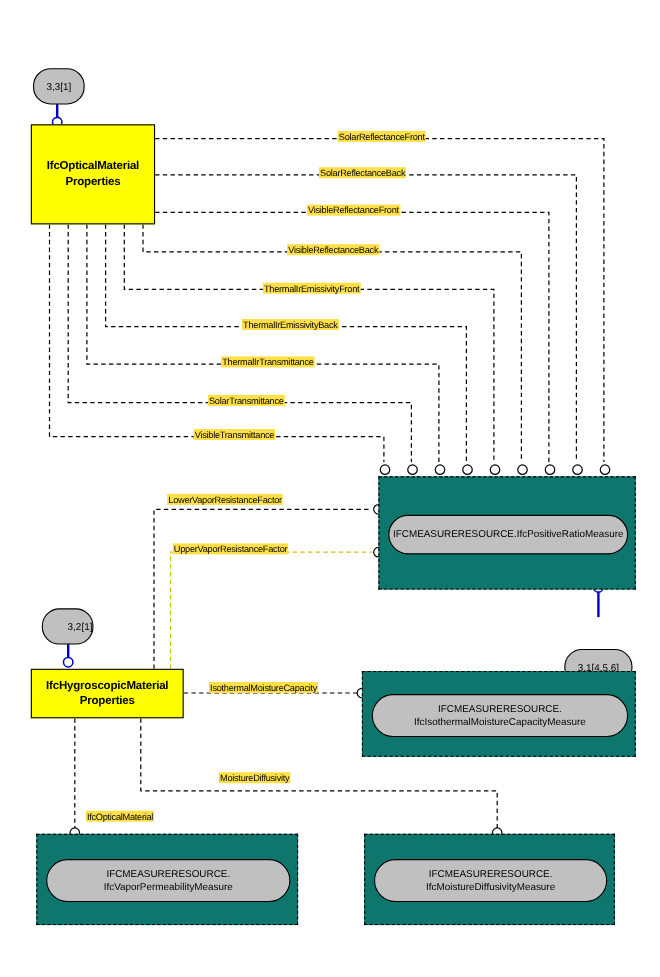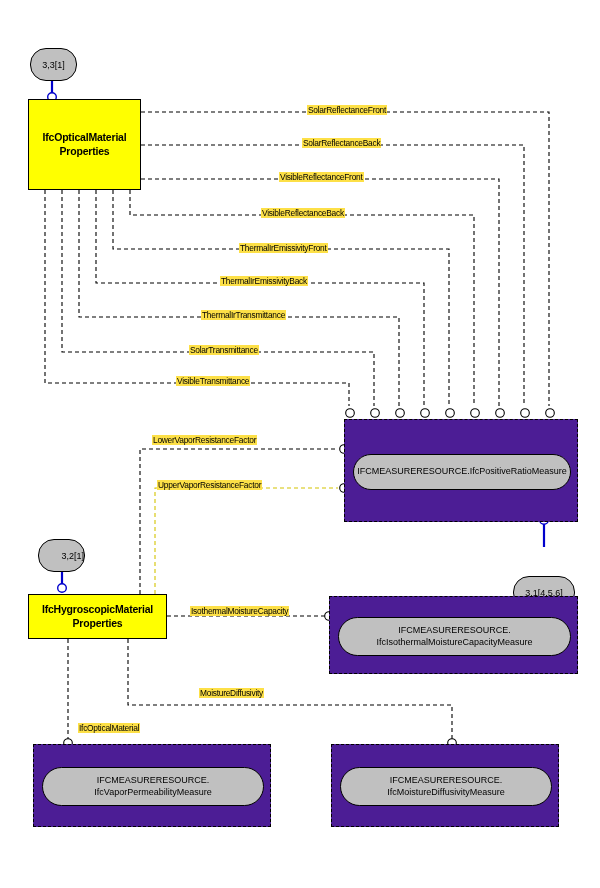--- a/index.html
+++ b/index.html
@@ -1,30 +1,30 @@
 <!DOCTYPE html>
 <html><head>
 <meta charset="utf-8">
 <style>
   html,body{margin:0;padding:0;background:#ffffff;}
   body{width:600px;height:888px;position:relative;overflow:hidden;
        font-family:"Liberation Sans",sans-serif;}
-  #stage{position:absolute;left:0;top:2px;width:600px;height:712px;}
+  #stage{position:absolute;left:0;top:16px;width:600px;height:712px;}
   #svg{position:absolute;left:0;top:0;width:600px;height:888px;}
 
   .node{position:absolute;box-sizing:border-box;}
 
   
   .entity{background:#ffff00;border:1.5px solid #000000;
           display:flex;align-items:center;justify-content:center;
           text-align:center;font-weight:bold;font-size:10.5px;
           color:#000000;line-height:1.25;letter-spacing:-0.2px;}
 
   
-  .page{background:#4c1d95;border:1.3px dashed #000000;}
+  .page{background:#0f766e;border:1.3px dashed #000000;}
 
   
   .capsule{position:absolute;box-sizing:border-box;
            background:#c0c0c0;border:1.2px solid #000000;
            border-radius:22px;
            display:flex;align-items:center;justify-content:center;
            text-align:center;font-size:9px;color:#000000;line-height:1.3;}
   .capsule span{display:block;}
 
   
@@ -157,21 +157,21 @@
   </div>
 
   <div class="node page" style="left:331px;top:742px;width:228px;height:83px;">
     <div class="capsule" style="left:8px;top:22px;width:212px;height:39px;flex-direction:column;">
       <span>IFCMEASURERESOURCE.</span>
       <span>IfcMoistureDiffusivityMeasure</span>
     </div>
   </div>
 
   <div class="lbl" style="left:307px;top:103px;">SolarReflectanceFront</div>
-  <div class="lbl" style="left:290px;top:136px;margin-left:12px;">SolarReflectanceBack</div>
+  <div class="lbl" style="left:290px;top:136px;">SolarReflectanceBack</div>
   <div class="lbl" style="left:279px;top:170px;">VisibleReflectanceFront</div>
   <div class="lbl" style="left:261px;top:206px;">VisibleReflectanceBack</div>
   <div class="lbl" style="left:239px;top:241px;">ThermalIrEmissivityFront</div>
   <div class="lbl" style="left:220px;top:274px;">ThermalIrEmissivityBack</div>
   <div class="lbl" style="left:201px;top:308px;">ThermalIrTransmittance</div>
   <div class="lbl" style="left:189px;top:343px;text-align:right;">SolarTransmittance</div>
   <div class="lbl" style="left:176px;top:374px;">VisibleTransmittance</div>
 
   <div class="lbl" style="left:152px;top:433px;">LowerVaporResistanceFactor</div>
   <div class="lbl" style="left:157px;top:478px;">UpperVaporResistanceFactor</div>

